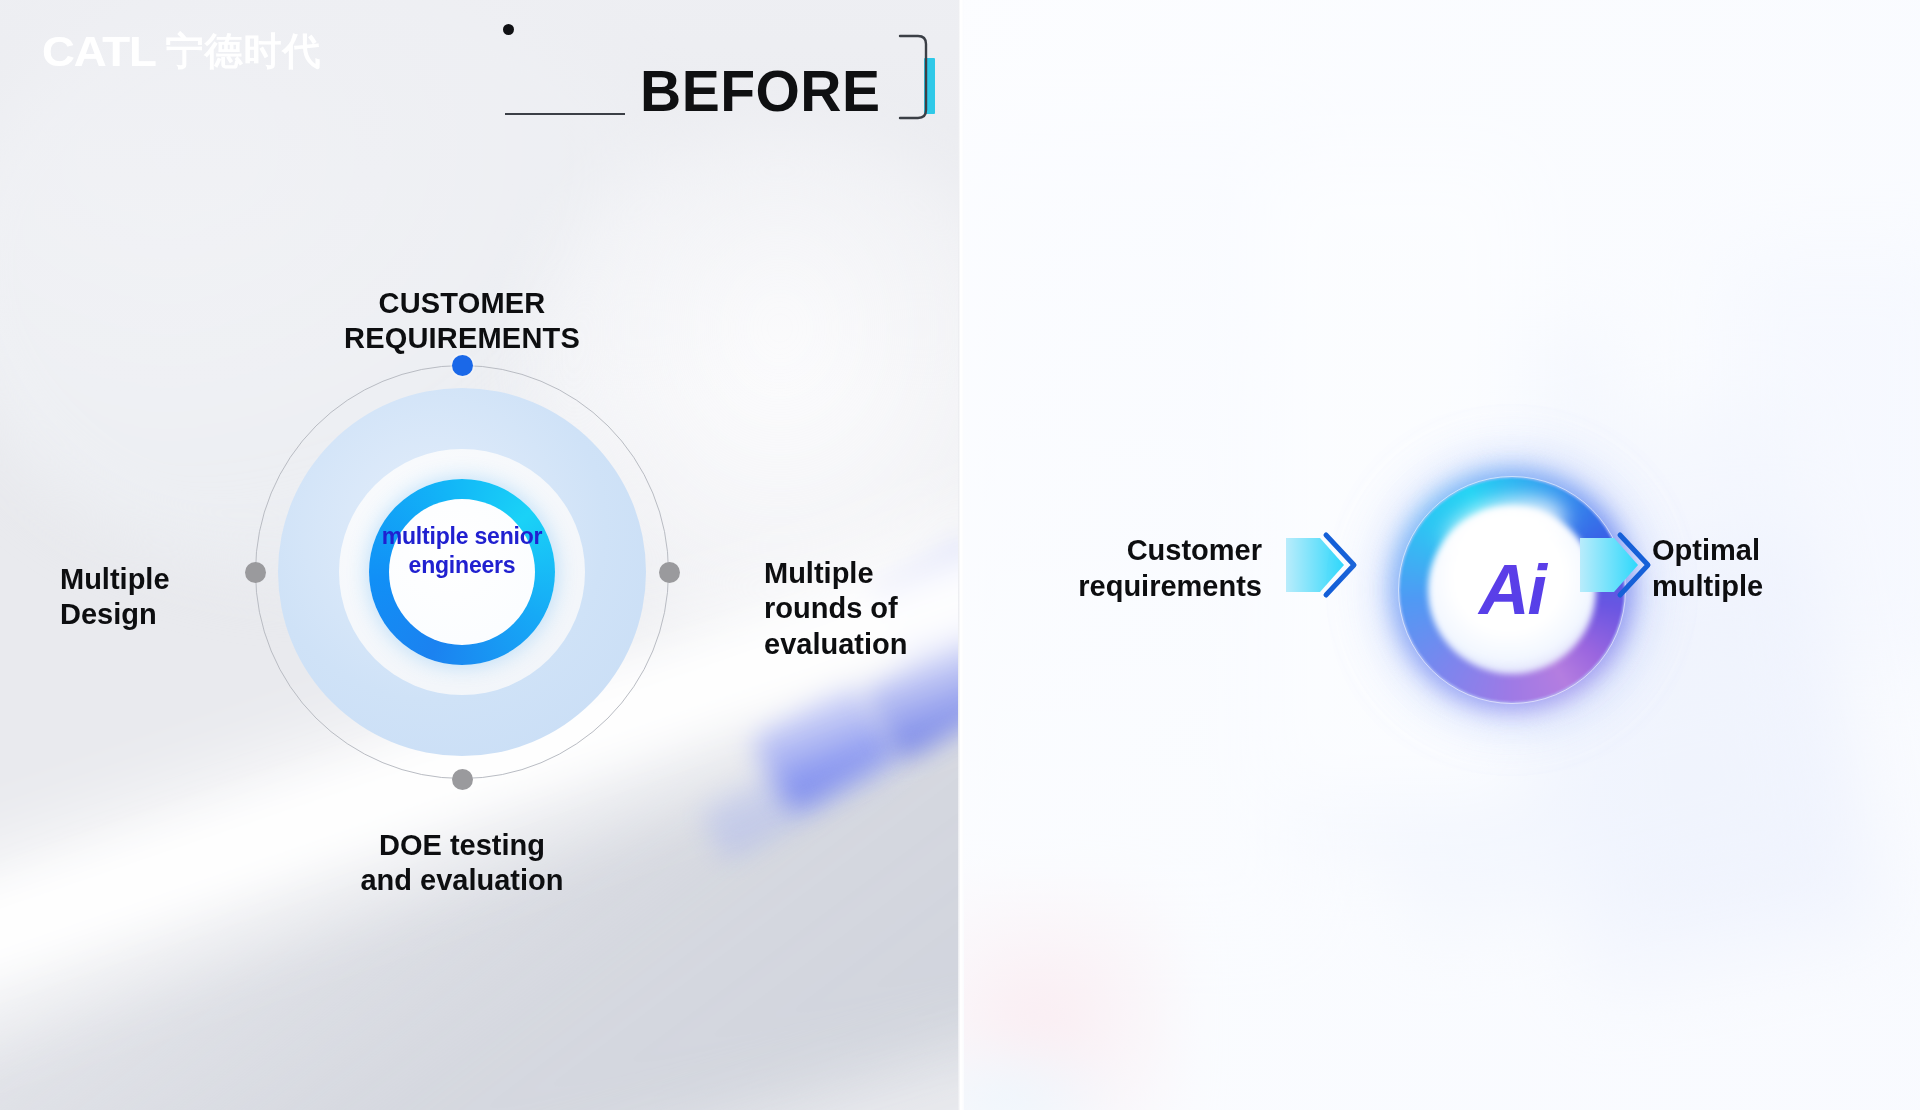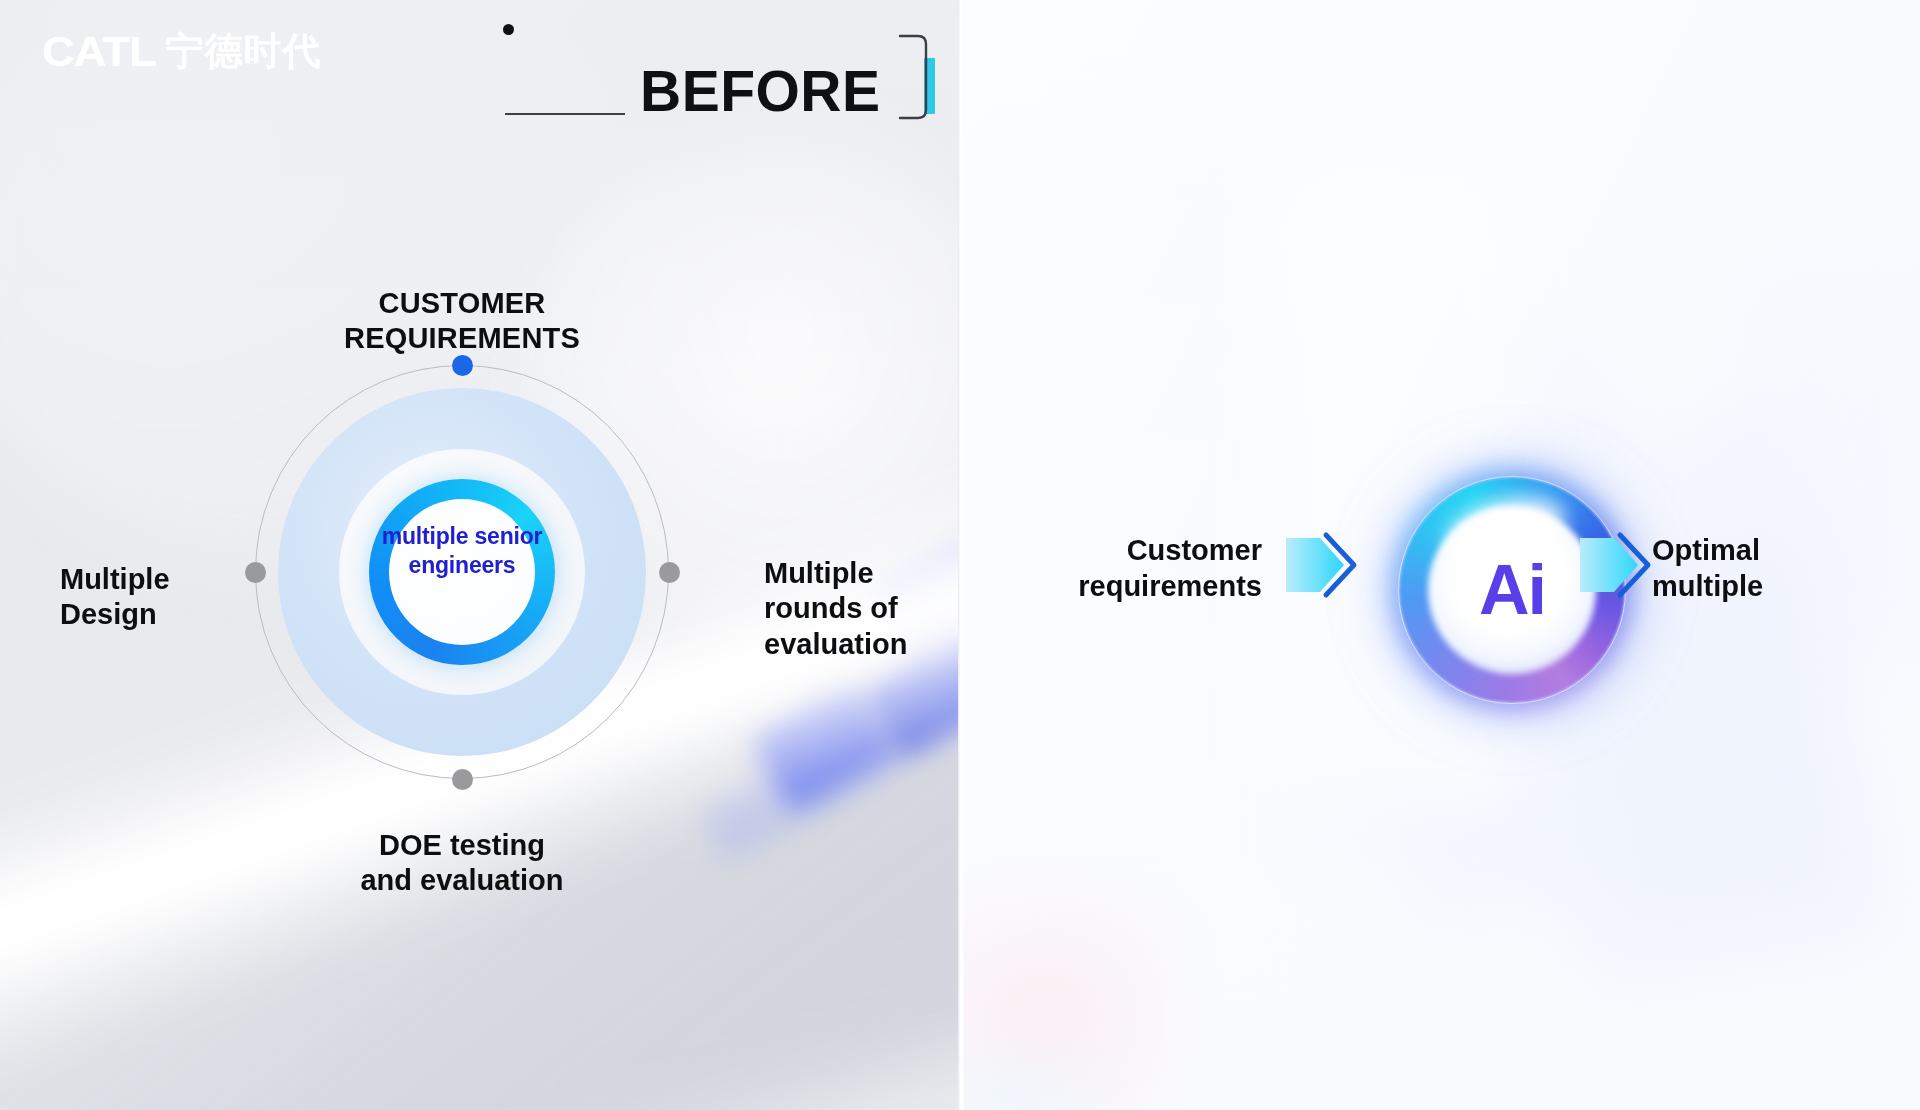--- a/index.html
+++ b/index.html
@@ -202,21 +202,21 @@
   }
   .flow-left  { left:40px;  top:532px; width:260px; text-align:right; }
   .flow-right { left:690px; top:532px; width:260px; text-align:left; }
 
   .chev { position:absolute; top:524px; width:82px; height:82px; }
   .chev-left  { left:318px; }
   .chev-right { left:612px; }
 
   
   .ai-wrap {
-    position:absolute; left:430px; top:470px; width:240px; height:240px;
+    position:absolute; left:430px; top:470px; width:240px; height:240px;font-style:italic;
   }
   .ai-halo {
     position:absolute; left:-44px; top:-44px; width:328px; height:328px;
     border-radius:50%;
     background:radial-gradient(circle, rgba(150,190,255,.40) 0%, rgba(180,200,255,.18) 48%, rgba(255,255,255,0) 72%);
     filter:blur(16px);
   }
   .ai-ring {
     position:absolute; inset:8px; border-radius:50%;
     background:conic-gradient(from 150deg,

